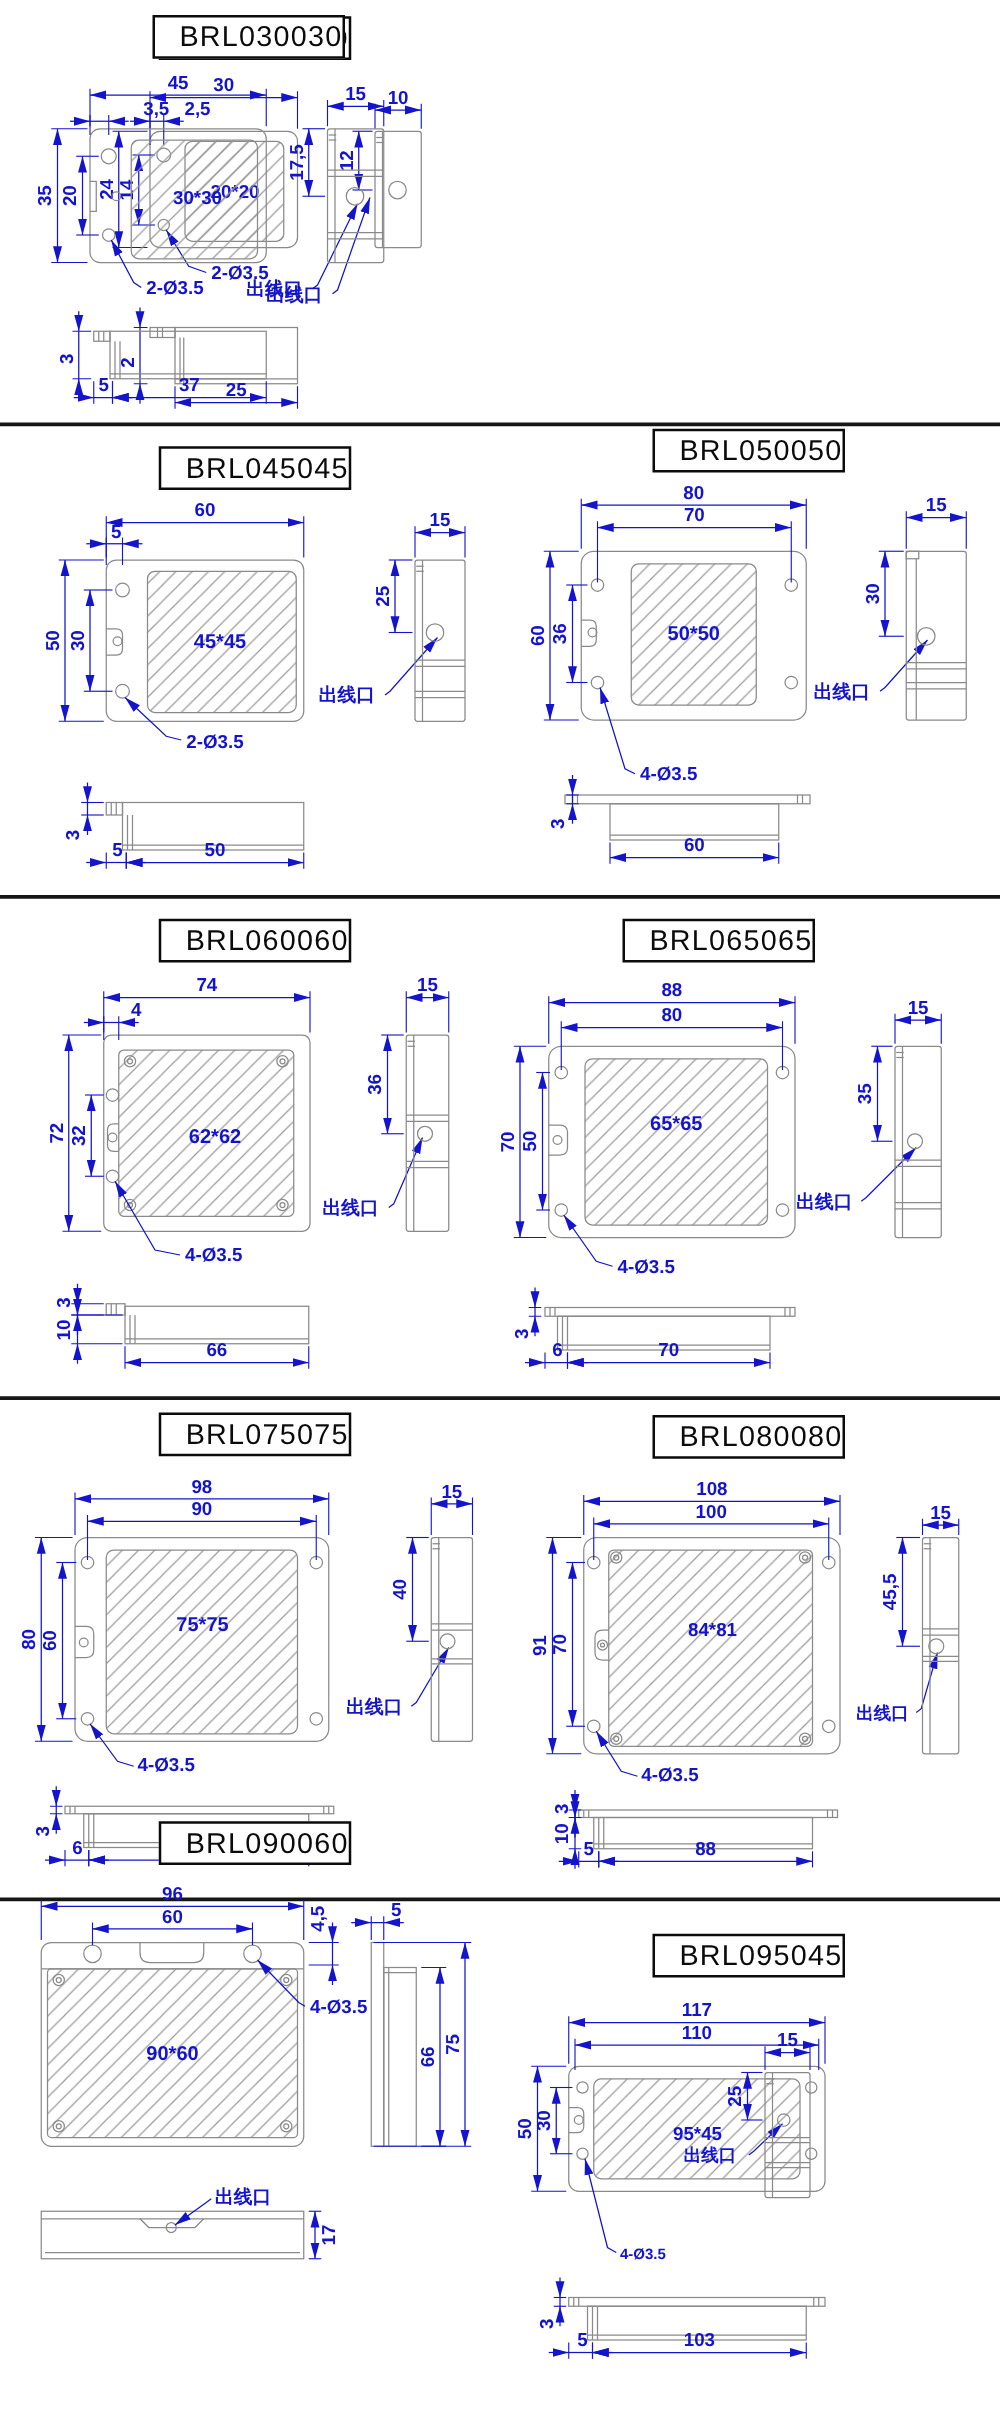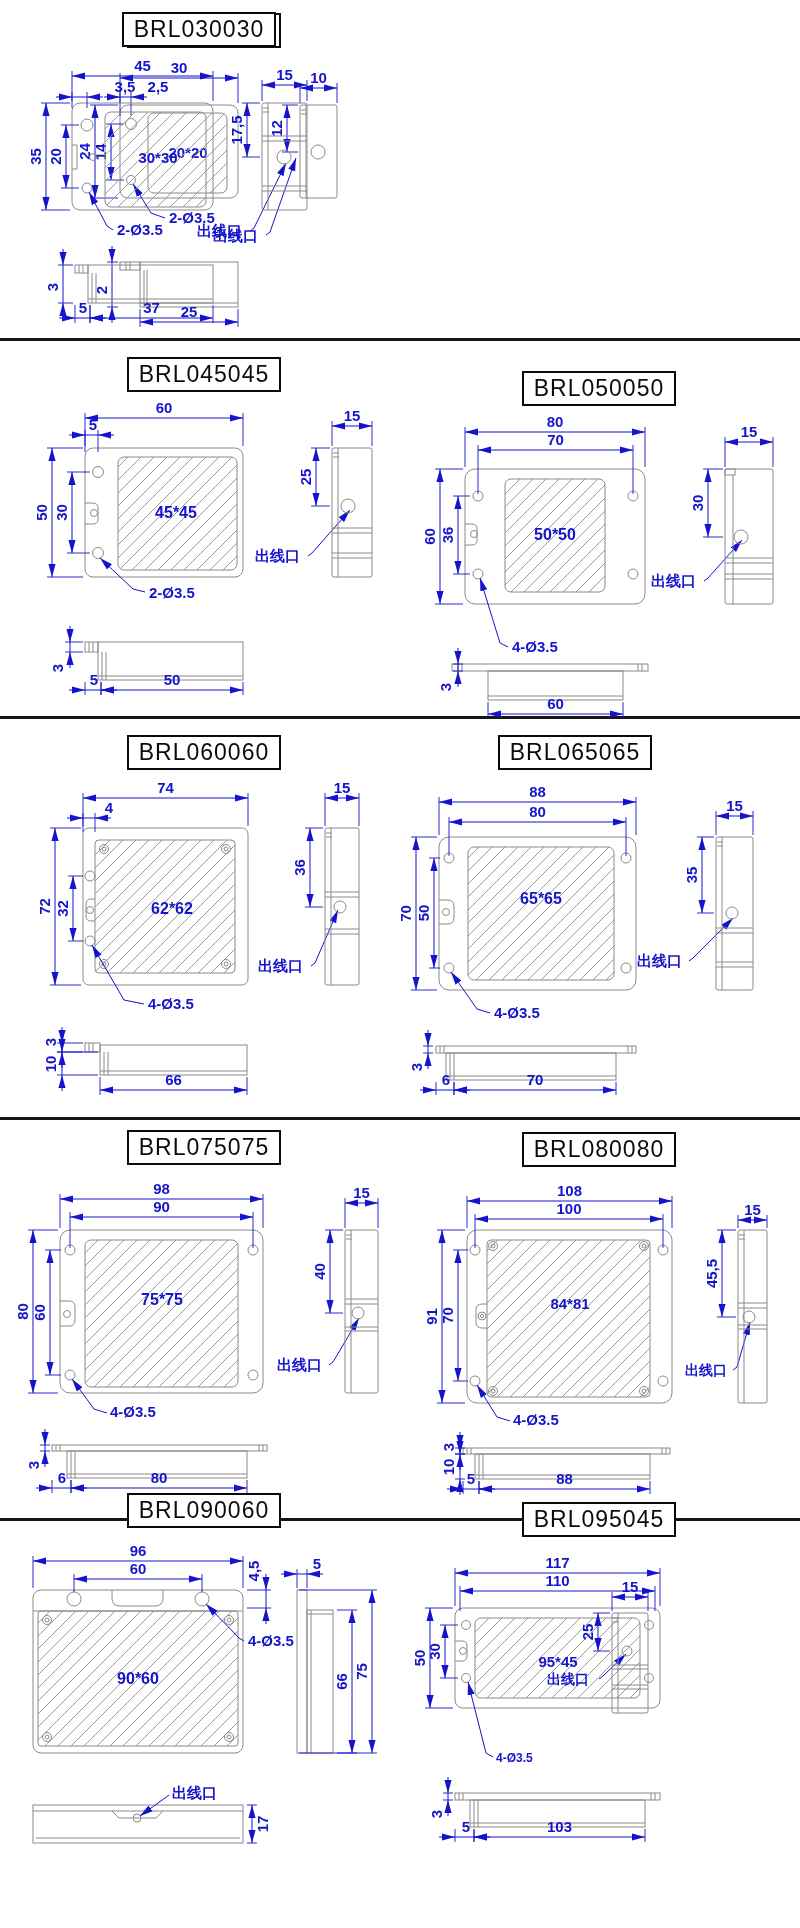--- a/index.html
+++ b/index.html
@@ -1,20 +1,20 @@
 <!DOCTYPE html>
 <html><head>
 <meta charset="utf-8">
 <style>
   html,body{margin:0;padding:0;background:#fff}
   .sheet{position:relative;width:800px;height:1928px;background:#fff;overflow:hidden;
          font-family:"Liberation Sans",sans-serif}
   .panel{position:absolute}
   .tbox{position:absolute;width:150px;height:31px;border:2px solid #0b0b0b;background:#fff;
-        display:flex;align-items:center;justify-content:center;z-index:2;
+        display:flex;align-items:center;justify-content:flex-end;z-index:2;
         font-size:23px;color:#0b0b0b;letter-spacing:1px}
   svg.draw{position:absolute;left:0;top:0}
   .divider{position:absolute;left:0;width:800px;height:3px;background:#161616}
   text.dt{font-family:"Liberation Sans",sans-serif;font-weight:bold;fill:#1414cc}
 </style>
 </head>
 <body>
 
 <svg width="0" height="0" style="position:absolute">
   <defs>
@@ -242,21 +242,21 @@
         <line x1="85" y1="352" x2="101" y2="352" stroke="#1414cc" stroke-width="1"></line>
         <line x1="69" y1="352" x2="85" y2="352" stroke="#1414cc" marker-end="url(#ar)"></line>
         <line x1="101" y1="352" x2="117" y2="352" stroke="#1414cc" marker-start="url(#ar)"></line>
         <text x="94" y="347" text-anchor="middle" font-size="15" class="dt">5</text>
         <line x1="101" y1="357" x2="101" y2="344" stroke="#1414cc" stroke-width="0.9"></line>
         <line x1="243" y1="357" x2="243" y2="344" stroke="#1414cc" stroke-width="0.9"></line>
         <line x1="101" y1="352" x2="243" y2="352" stroke="#1414cc" marker-start="url(#ar)" marker-end="url(#ar)"></line>
         <text x="172" y="347" text-anchor="middle" font-size="15" class="dt">50</text>
       </svg>
   </section>
-  <section class="panel" style="left:400px;top:352px;width:400px;height:378px">
+  <section class="panel" style="left:400px;top:324px;width:400px;height:378px">
     <div class="tbox" style="left:122px;top:19px">
         <span>BRL050050</span>
       </div>
     <svg id="d3" class="draw" width="400" height="378">
         <rect x="65" y="117" width="180" height="135" rx="10" fill="none" stroke="#8a8a8a"></rect>
         <rect x="105" y="127" width="100" height="113" rx="6" fill="url(#hatch)" stroke="#8a8a8a"></rect>
         <circle cx="78" cy="144" r="5" fill="none" stroke="#8a8a8a"></circle>
         <circle cx="233" cy="144" r="5" fill="none" stroke="#8a8a8a"></circle>
         <circle cx="78" cy="222" r="5" fill="none" stroke="#8a8a8a"></circle>
         <circle cx="233" cy="222" r="5" fill="none" stroke="#8a8a8a"></circle>
@@ -644,21 +644,21 @@
         <line x1="63" y1="372" x2="79" y2="372" stroke="#1414cc" stroke-width="1"></line>
         <line x1="47" y1="372" x2="63" y2="372" stroke="#1414cc" marker-end="url(#ar)"></line>
         <line x1="79" y1="372" x2="95" y2="372" stroke="#1414cc" marker-start="url(#ar)"></line>
         <text x="71" y="367" text-anchor="middle" font-size="15" class="dt">5</text>
         <line x1="79" y1="377" x2="79" y2="364" stroke="#1414cc" stroke-width="0.9"></line>
         <line x1="250" y1="377" x2="250" y2="364" stroke="#1414cc" stroke-width="0.9"></line>
         <line x1="79" y1="372" x2="250" y2="372" stroke="#1414cc" marker-start="url(#ar)" marker-end="url(#ar)"></line>
         <text x="164.5" y="367" text-anchor="middle" font-size="15" class="dt">88</text>
       </svg>
   </section>
-  <section class="panel" style="left:0;top:1466px;width:400px;height:460px">
+  <section class="panel" style="left:0;top:1430px;width:400px;height:460px">
     <div class="tbox" style="left:127px;top:27px">
         <span>BRL090060</span>
       </div>
     <svg id="d8" class="draw" width="400" height="410">
         <rect x="33" y="124" width="210" height="163" rx="8" fill="none" stroke="#8a8a8a"></rect>
         <line x1="33" y1="145" x2="243" y2="145" stroke="#8a8a8a" stroke-width="1"></line>
         <path d="M112,124 v8 q0,8 8,8 h35 q8,0 8,-8 v-8" fill="none" stroke="#8a8a8a"></path>
         <circle cx="74" cy="133" r="7" fill="none" stroke="#8a8a8a"></circle>
         <circle cx="202" cy="133" r="7" fill="none" stroke="#8a8a8a"></circle>
         <rect x="38" y="145" width="200" height="135" rx="3" fill="url(#hatch)" stroke="#8a8a8a"></rect>
@@ -711,21 +711,21 @@
         <circle cx="137" cy="352" r="4" fill="none" stroke="#8a8a8a"></circle>
         <line x1="36" y1="372" x2="240" y2="372" stroke="#8a8a8a" stroke-width="1"></line>
         <polyline points="140,350 165,332 169,329" fill="none" stroke="#1414cc" marker-start="url(#ar)"></polyline>
         <text x="172" y="332" text-anchor="start" font-size="15" class="dt">出线口</text>
         <line x1="257" y1="339" x2="247" y2="339" stroke="#1414cc" stroke-width="0.9"></line>
         <line x1="257" y1="377" x2="247" y2="377" stroke="#1414cc" stroke-width="0.9"></line>
         <line x1="252" y1="339" x2="252" y2="377" stroke="#1414cc" marker-start="url(#ar)" marker-end="url(#ar)"></line>
         <text x="268" y="358" text-anchor="middle" font-size="15" class="dt" transform="rotate(-90 268 358)">17</text>
       </svg>
   </section>
-  <section class="panel" style="left:400px;top:1473px;width:400px;height:410px">
+  <section class="panel" style="left:400px;top:1518px;width:400px;height:410px">
     <div class="tbox" style="left:122px;top:29px">
         <span>BRL095045</span>
       </div>
     <svg id="d9" class="draw" width="400" height="410">
         <rect x="55" y="135" width="205" height="100" rx="8" fill="none" stroke="#8a8a8a"></rect>
         <rect x="75" y="145" width="165" height="80" rx="6" fill="url(#hatch)" stroke="#8a8a8a"></rect>
         <circle cx="66" cy="152" r="4.5" fill="none" stroke="#8a8a8a"></circle>
         <circle cx="66" cy="205" r="4.5" fill="none" stroke="#8a8a8a"></circle>
         <circle cx="249" cy="152" r="4.5" fill="none" stroke="#8a8a8a"></circle>
         <circle cx="249" cy="205" r="4.5" fill="none" stroke="#8a8a8a"></circle>

